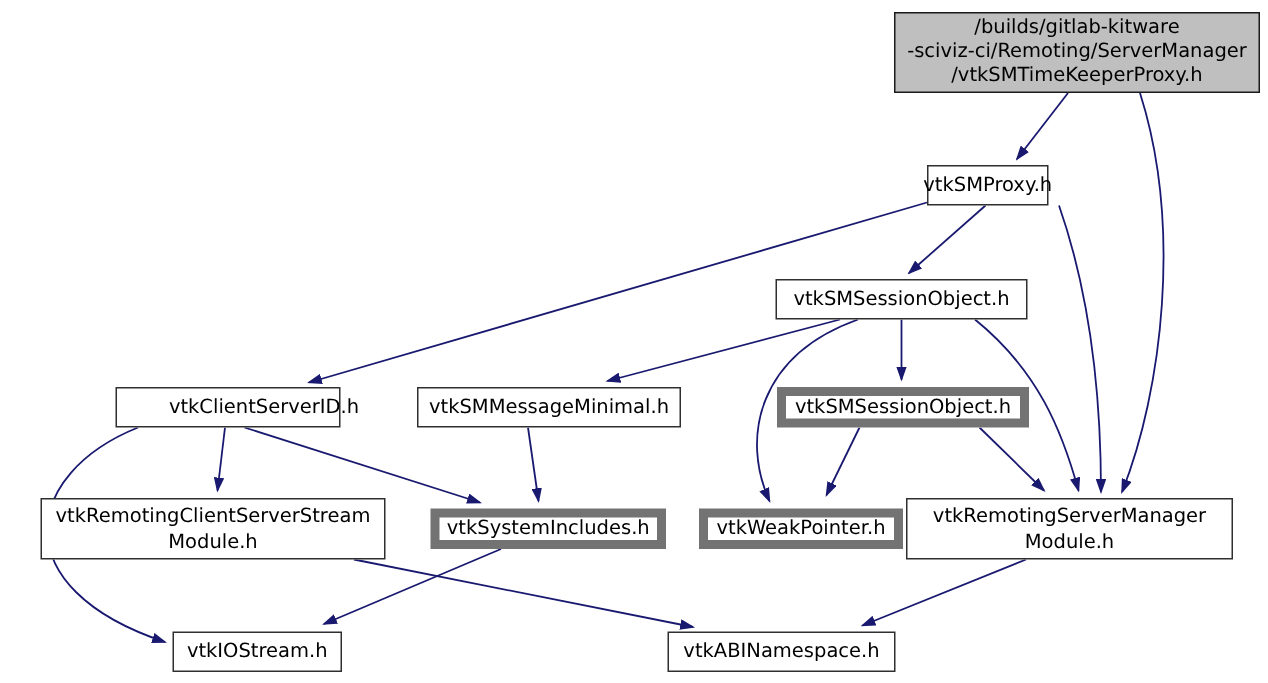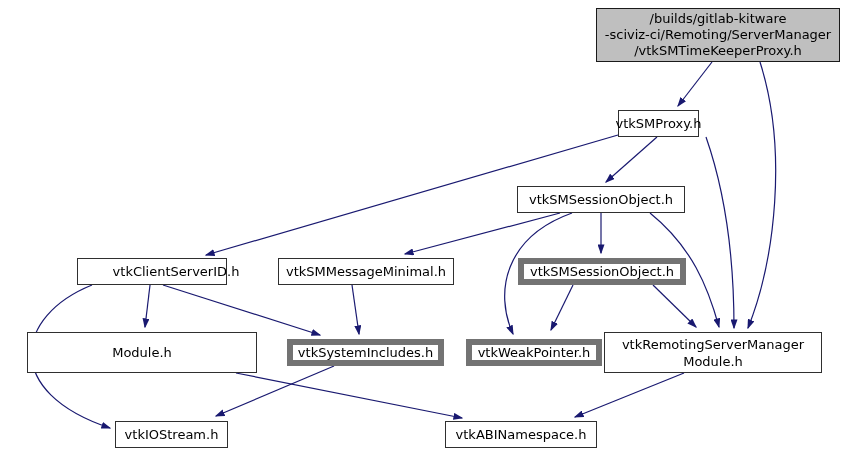--- a/index.html
+++ b/index.html
@@ -79,20 +79,21 @@
       <div class="node normal" style="left: 77px; top: 258px; width: 150px; height: 27px; padding-left: 48px;">
         <span>vtkClientServerID.h</span>
       </div>
       <div class="node normal" style="left: 257px; top: 258px; width: 176px; height: 27px; margin-left: 21px;">
         <span>vtkSMMessageMinimal.h</span>
       </div>
       <div class="node red" style="left: 518px; top: 258px; width: 168px; height: 27px;">
         <span>vtkSMSessionObject.h</span>
       </div>
       <div class="node normal" style="left: 27px; top: 332px; width: 230px; height: 41px;">
+        <span>vtkRemotingClientServerStream</span>
         <span>Module.h</span>
       </div>
       <div class="node red" style="left: 287px; top: 339px; width: 157px; height: 27px; align-items: center;">
         <span>vtkSystemIncludes.h</span>
       </div>
       <div class="node red" style="left: 466px; top: 339px; width: 136px; height: 27px;">
         <span>vtkWeakPointer.h</span>
       </div>
       <div class="node normal" style="left: 604px; top: 332px; width: 218px; height: 41px;">
         <span>vtkRemotingServerManager</span>

